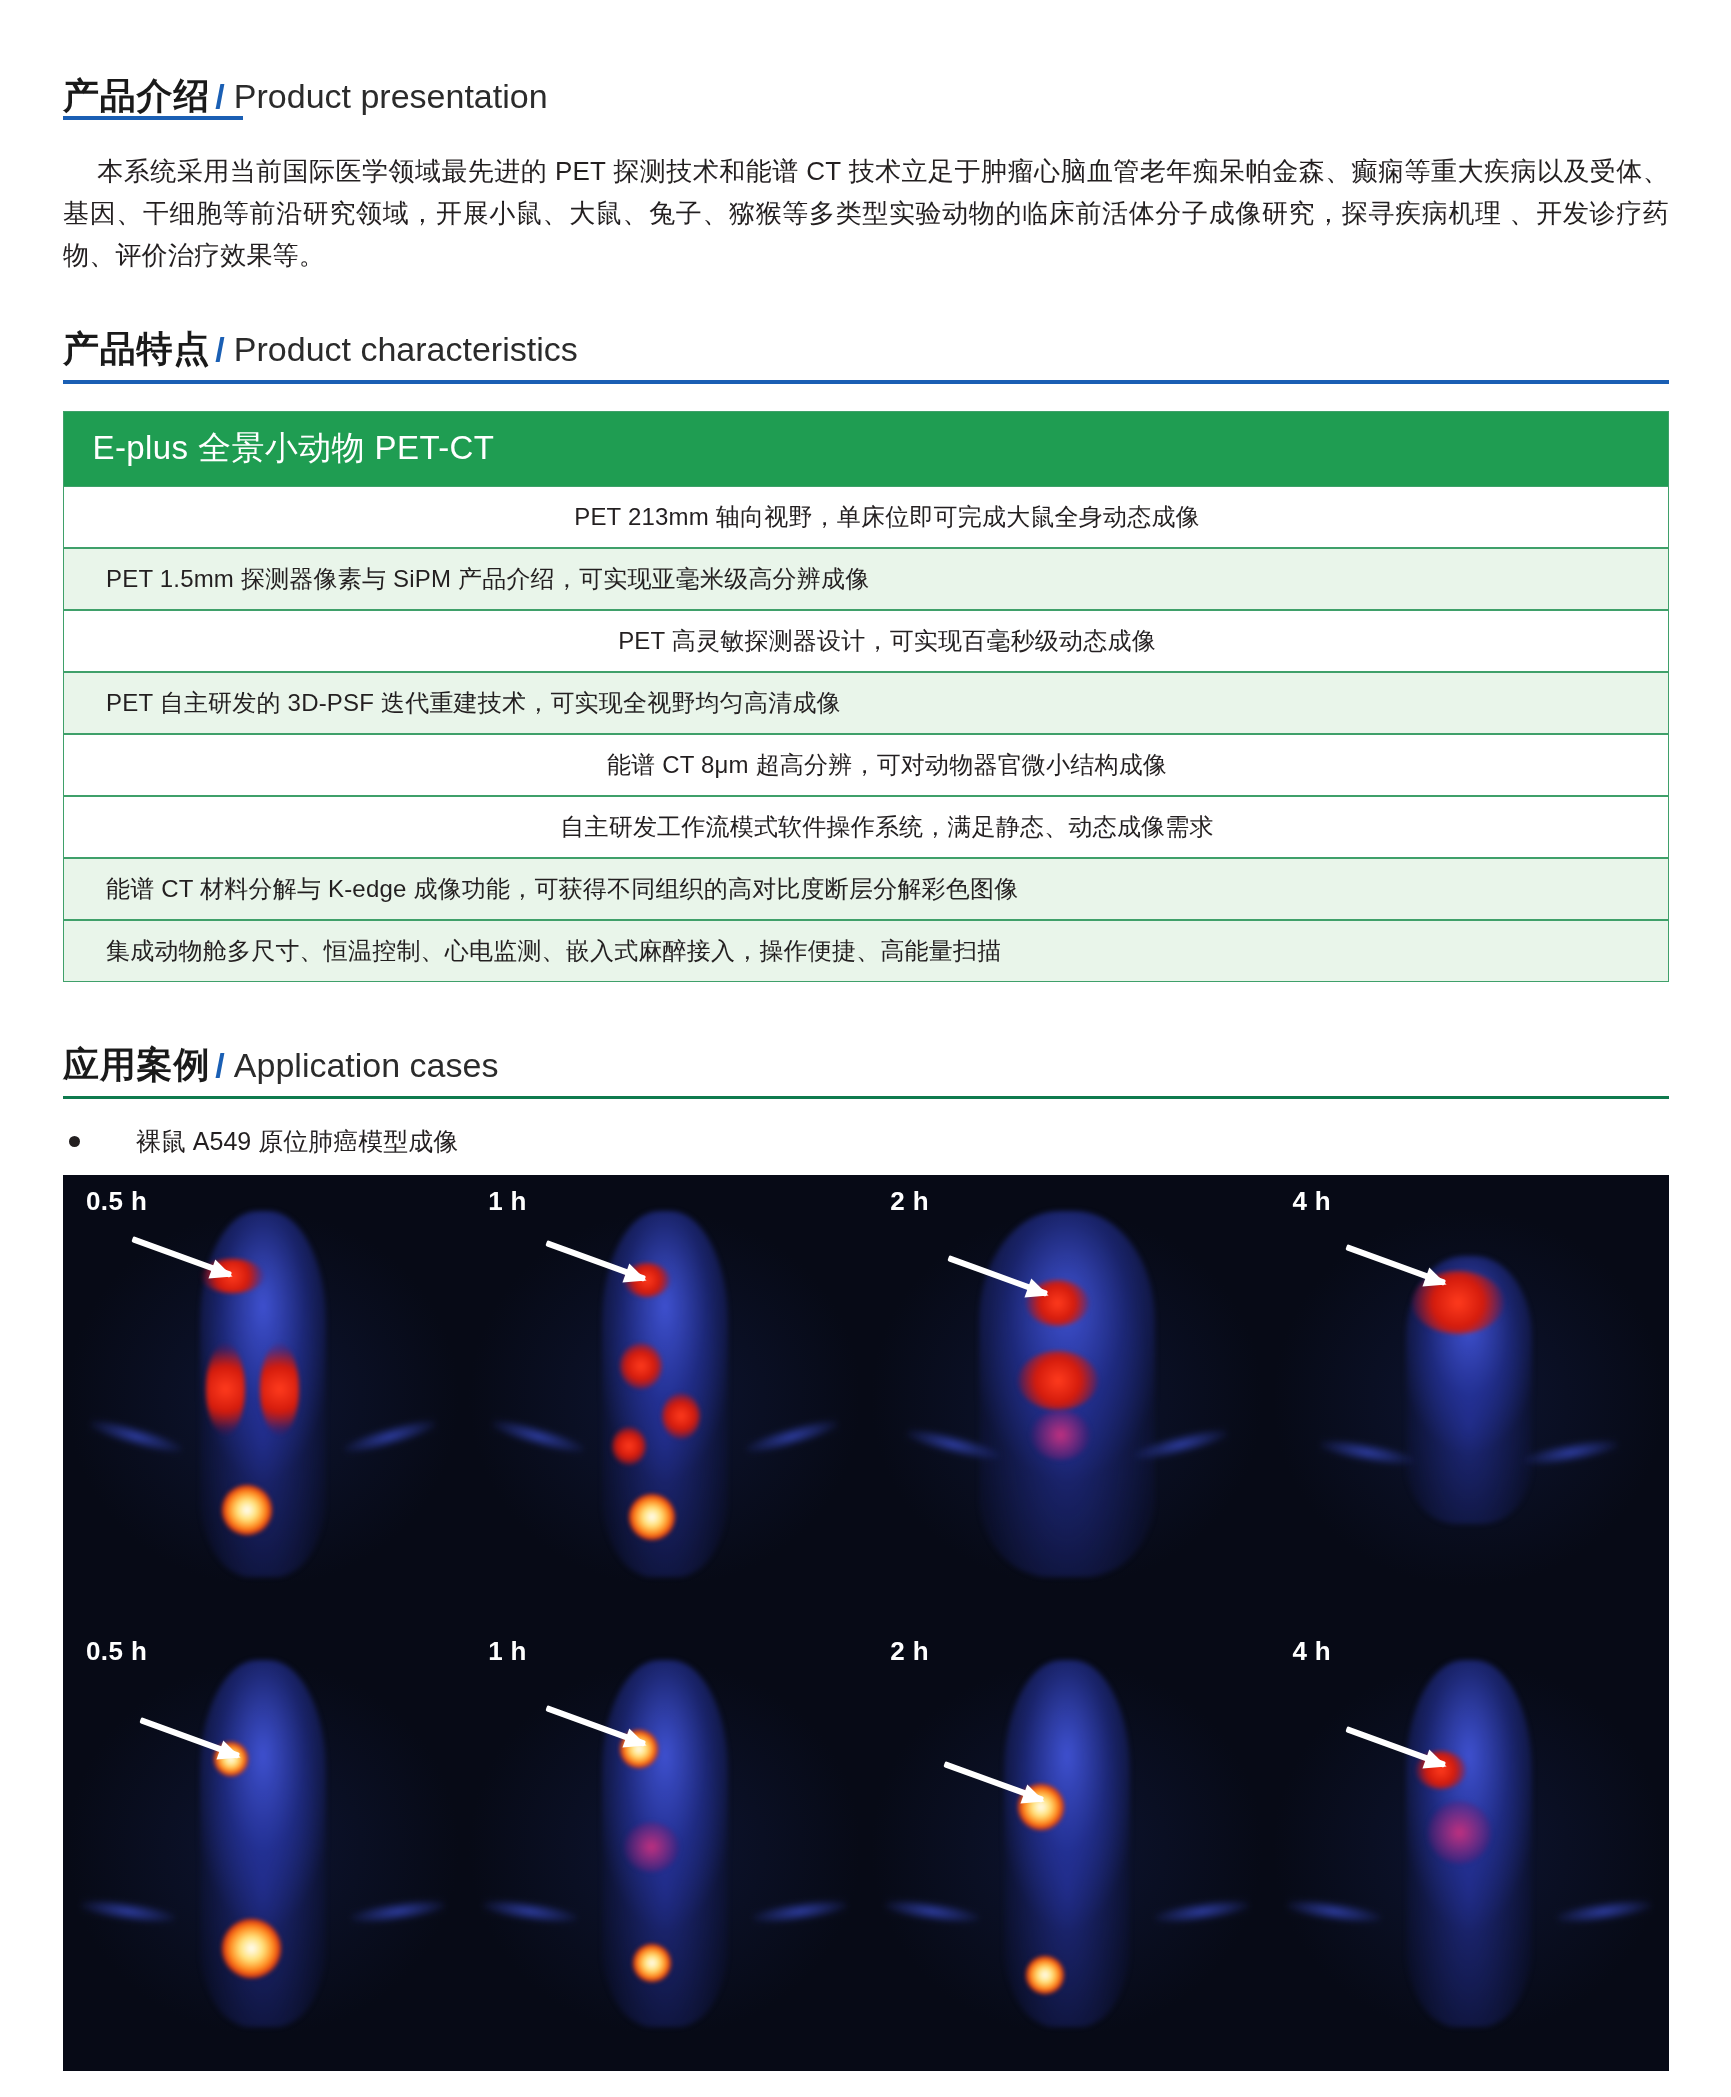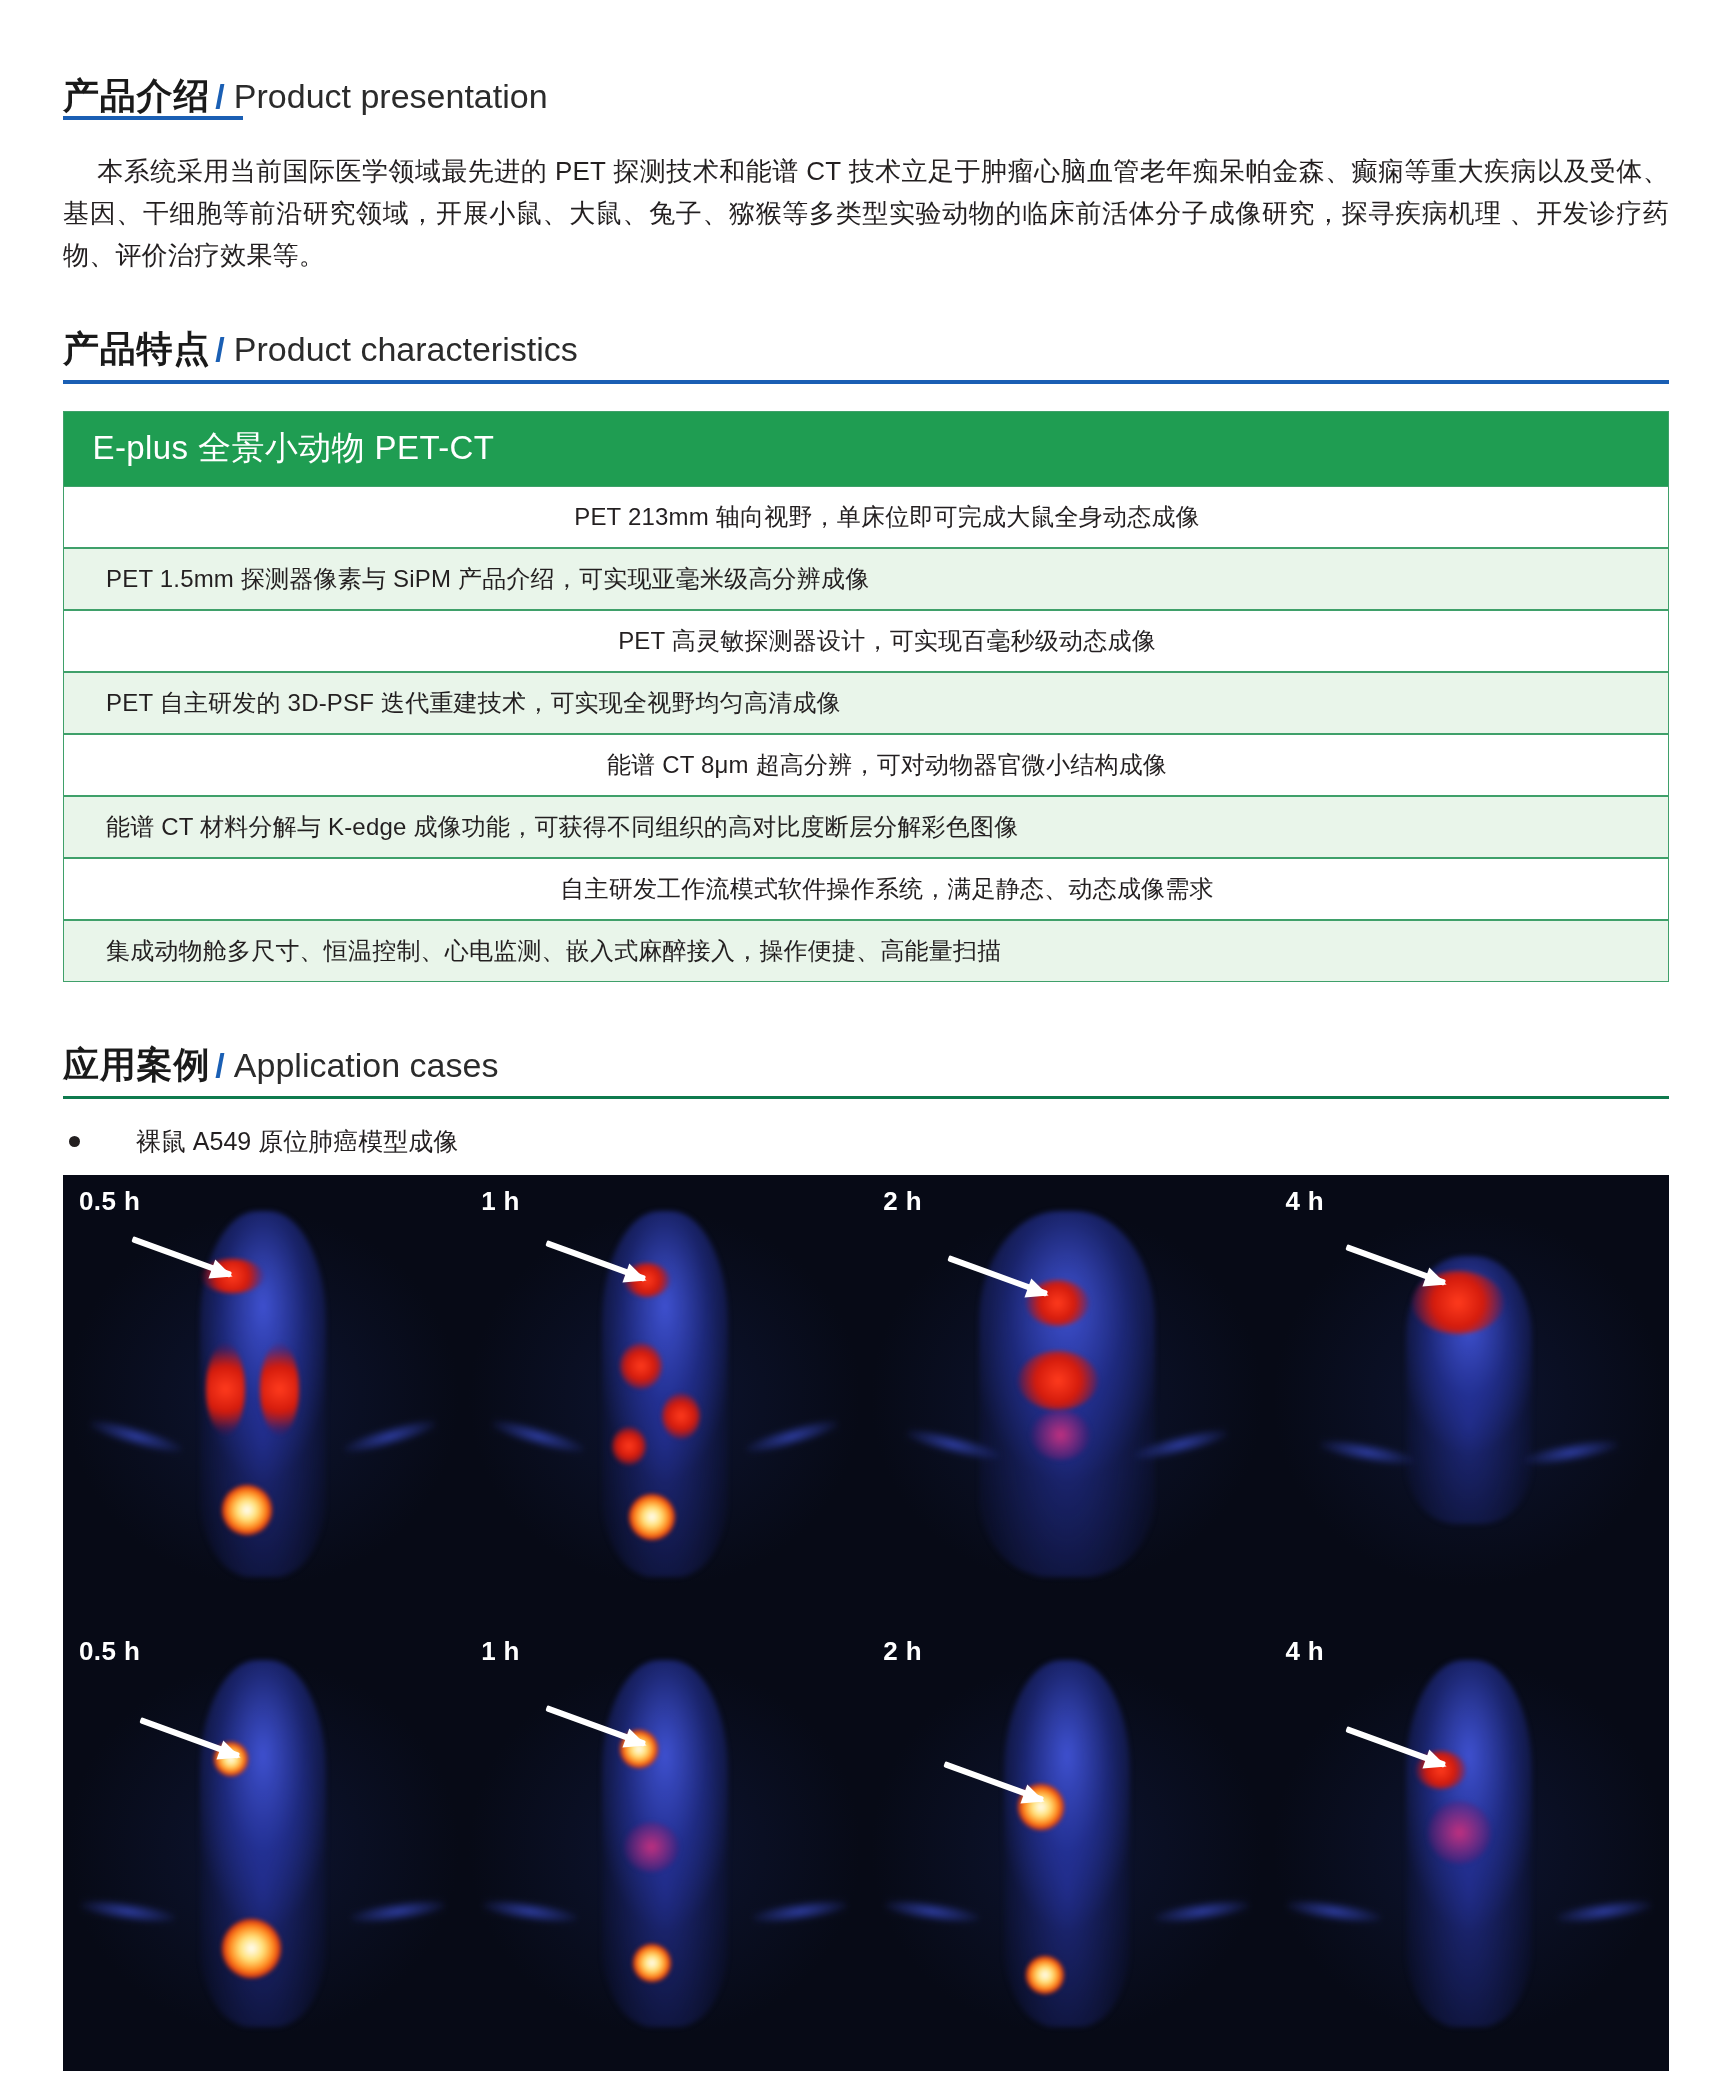--- a/index.html
+++ b/index.html
@@ -130,21 +130,21 @@
     position: relative;
   }
   .pet-cell {
     position: relative;
     background: radial-gradient(ellipse 70% 60% at 50% 50%, #0d1430 0%, #070a16 70%);
     overflow: hidden;
   }
   .pet-cell .tl {
     position: absolute;
     top: 11px;
-    left: 16px;
+    left: 23px;
     color: #ffffff;
     font-size: 26px;
     font-weight: bold;
     letter-spacing: 0.4px;
     z-index: 6;
   }
   
   .body {
     position: absolute;
     left: 50%;
@@ -223,22 +223,22 @@
     </div>
     <div class="head-rule"></div>
 
     <div class="features">
       <div class="feature-title">E-plus 全景小动物 PET-CT</div>
       <div class="feature-row odd">PET 213mm 轴向视野，单床位即可完成大鼠全身动态成像</div>
       <div class="feature-row even">PET 1.5mm 探测器像素与 SiPM 产品介绍，可实现亚毫米级高分辨成像</div>
       <div class="feature-row odd">PET 高灵敏探测器设计，可实现百毫秒级动态成像</div>
       <div class="feature-row even">PET 自主研发的 3D-PSF 迭代重建技术，可实现全视野均匀高清成像</div>
       <div class="feature-row odd">能谱 CT 8μm 超高分辨，可对动物器官微小结构成像</div>
+      <div class="feature-row odd">自主研发工作流模式软件操作系统，满足静态、动态成像需求</div>
       <div class="feature-row even">能谱 CT 材料分解与 K-edge 成像功能，可获得不同组织的高对比度断层分解彩色图像</div>
-      <div class="feature-row odd">自主研发工作流模式软件操作系统，满足静态、动态成像需求</div>
       <div class="feature-row even">集成动物舱多尺寸、恒温控制、心电监测、嵌入式麻醉接入，操作便捷、高能量扫描</div>
     </div>
   </div>
 
   <div class="app-head-wrap">
     <div class="section-head">
       <span class="cn">应用案例</span>
       <span class="slash">/</span>
       <span class="en">Application cases</span>
     </div>

